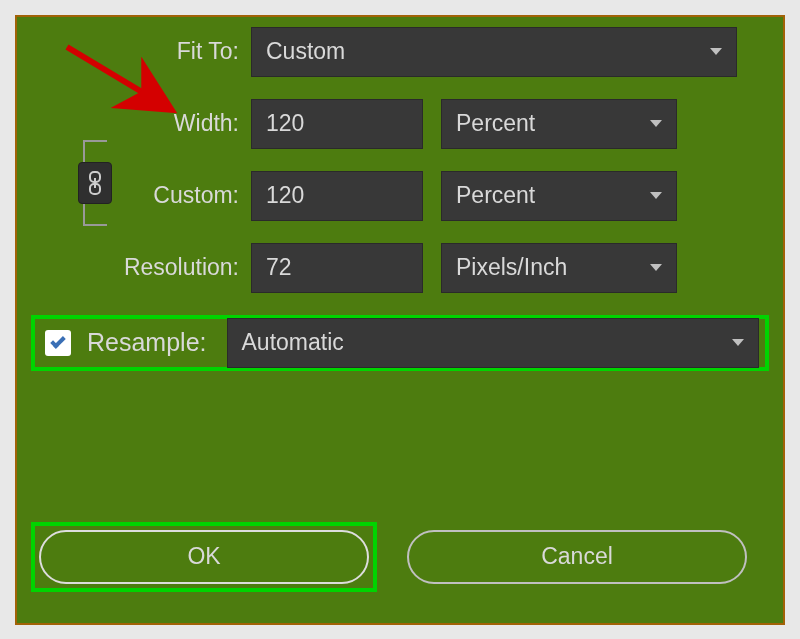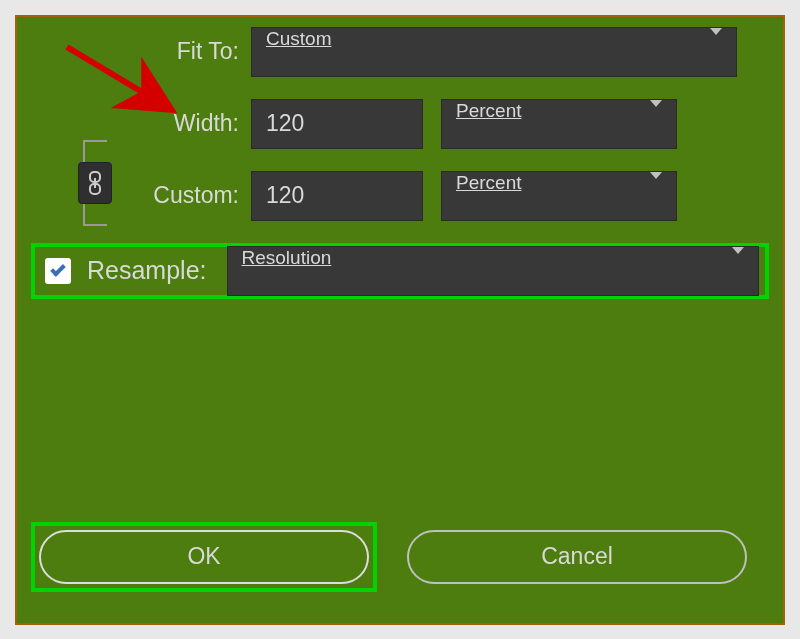--- a/index.html
+++ b/index.html
@@ -41,28 +41,27 @@
       color: #d9d9d9;
       font-size: 23px;
       padding: 0 14px;
       outline: none;
     }
     .unit-select, .wide-select {
       height: 50px;
       background: #383838;
       border: 1px solid #2a2a2a;
       color: #d9d9d9;
-      font-size: 19px;
+      font-size: 23px;
       padding: 0 14px;
       display: flex;
-      align-items: flex-start;
+      align-items: center;
       justify-content: space-between;
       cursor: pointer;
       margin-left: 18px;
-      text-decoration: underline;
     }
     .unit-select { width: 236px; }
     .wide-select { width: 486px; margin-left: 0; }
     .fit-select { width: 486px; margin-left: 0; }
     .chev {
       width: 0; height: 0;
       border-left: 6px solid transparent;
       border-right: 6px solid transparent;
       border-top: 7px solid #c0c0c0;
     }
@@ -200,28 +199,36 @@
 
   <div class="row">
     <div class="label-col">Custom:</div>
     <input class="value-input" value="120" style="">
     <div class="unit-select">
       <span>Percent</span>
       <span class="chev"></span>
     </div>
   </div>
 
+  <div class="row">
+    <div class="label-col">Resolution:</div>
+    <input class="value-input" value="72" style="">
+    <div class="unit-select">
+      <span>Pixels/Inch</span>
+      <span class="chev"></span>
+    </div>
+  </div>
 
   <div class="resample-row">
     <div class="checkbox">
       <div class="checkmark"></div>
     </div>
     <div class="resample-label">Resample:</div>
     <div class="wide-select" style="flex:1;">
-      <span>Resolution</span>
+      <span>Automatic</span>
       <span class="chev"></span>
     </div>
   </div>
 
   <div class="buttons">
     <div class="ok-wrap">
       <button class="btn btn-ok">OK</button>
     </div>
     <button class="btn btn-cancel">Cancel</button>
   </div>

